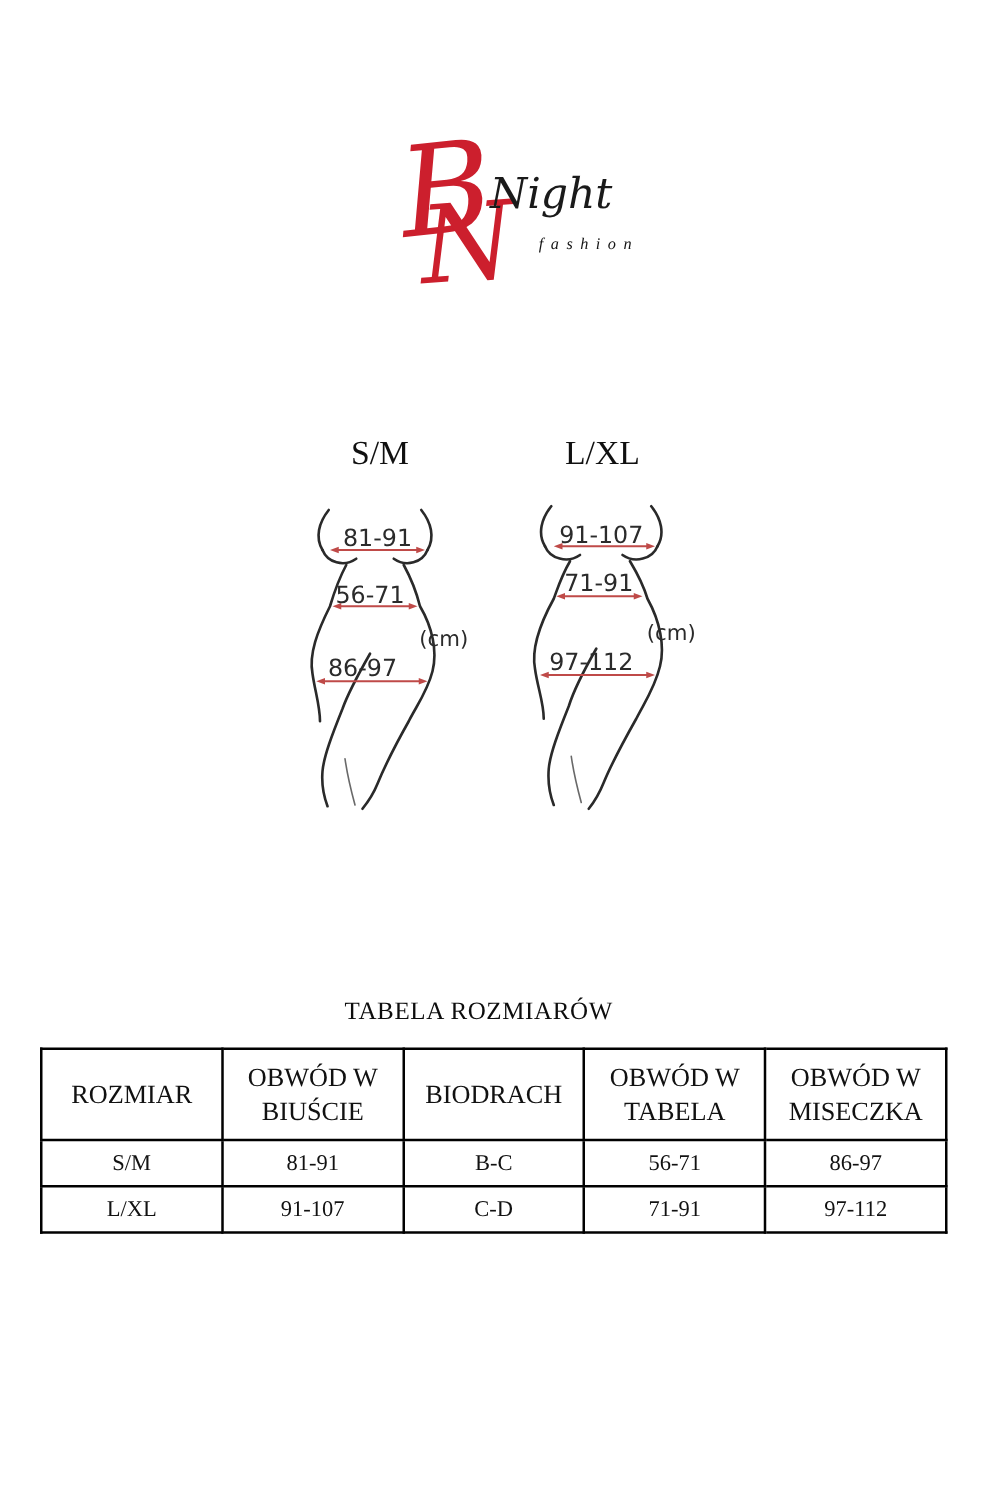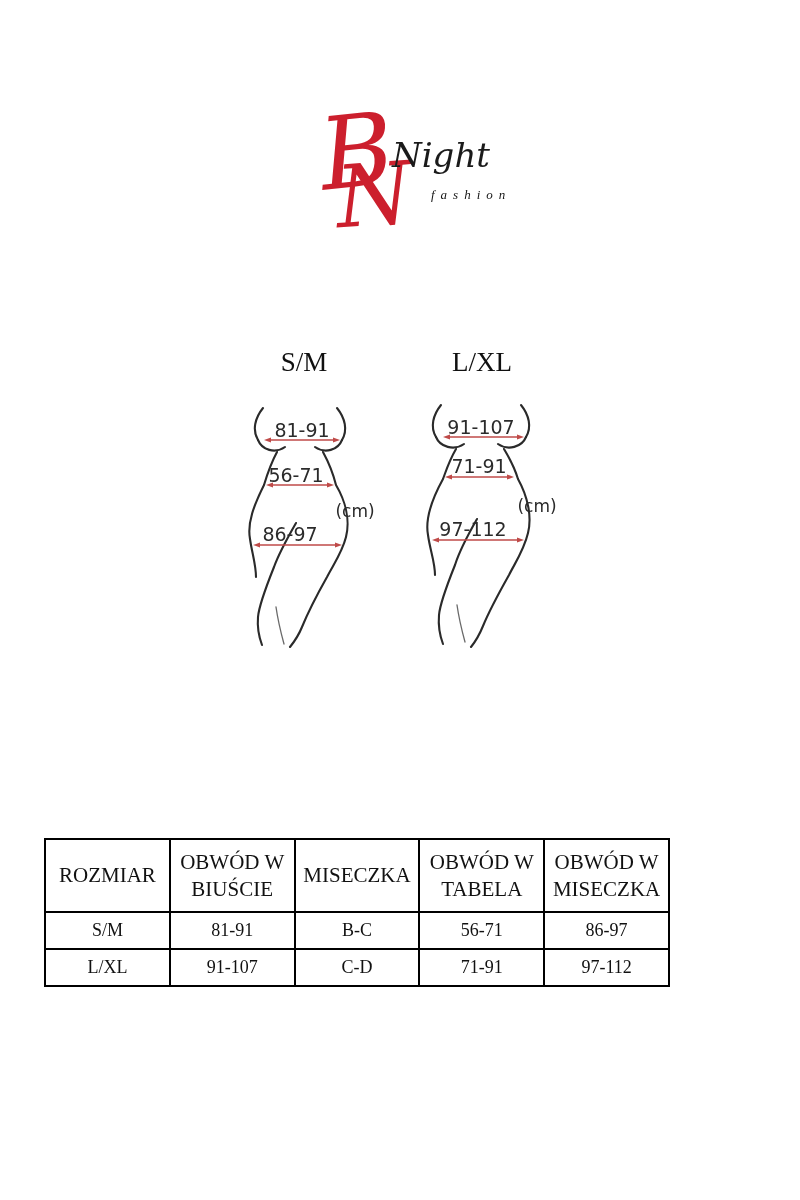--- a/index.html
+++ b/index.html
@@ -75,22 +75,22 @@
   }
   
   .table-title{
     position:absolute;top:798px;left:0;width:766px;
     text-align:center;
     font-size:20px;
     letter-spacing:.5px;
     color:#0d0d0d;
   }
   table.size-table{
-    position:absolute;left:44px;top:838px;
-    width:626px;
+    position:absolute;left:32px;top:838px;
+    width:726px;
     border-collapse:collapse;
     table-layout:fixed;
   }
   table.size-table th, table.size-table td{
     border:2px solid #000;
     text-align:center;
     vertical-align:middle;
     font-weight:normal;
     padding:0 4px;
     width:20%;
@@ -170,27 +170,28 @@
     <text class="measure-label" x="69" y="78" text-anchor="middle">71-91</text>
     <g>
       <line class="measure-line" x1="28" y1="145" x2="108" y2="145"></line>
       <polygon class="measure-head" points="22,145 29,142.4 29,147.6"></polygon>
       <polygon class="measure-head" points="114,145 107,142.4 107,147.6"></polygon>
     </g>
     <text class="measure-label" x="63" y="141" text-anchor="middle">97-112</text>
     <text class="unit-label" x="127" y="117" text-anchor="middle">(cm)</text>
   </svg>
 
+  <div class="table-title">TABELA ROZMIARÓW</div>
 
   <table class="size-table">
     <thead>
       <tr>
         <th>ROZMIAR</th>
         <th>OBWÓD W BIUŚCIE</th>
-        <th>MISECZKA</th>
+        <th>BIODRACH</th>
         <th>OBWÓD W TABELA</th>
         <th>OBWÓD W MISECZKA</th>
       </tr>
     </thead>
     <tbody>
       <tr>
         <td>S/M</td>
         <td>81-91</td>
         <td>B-C</td>
         <td>56-71</td>

